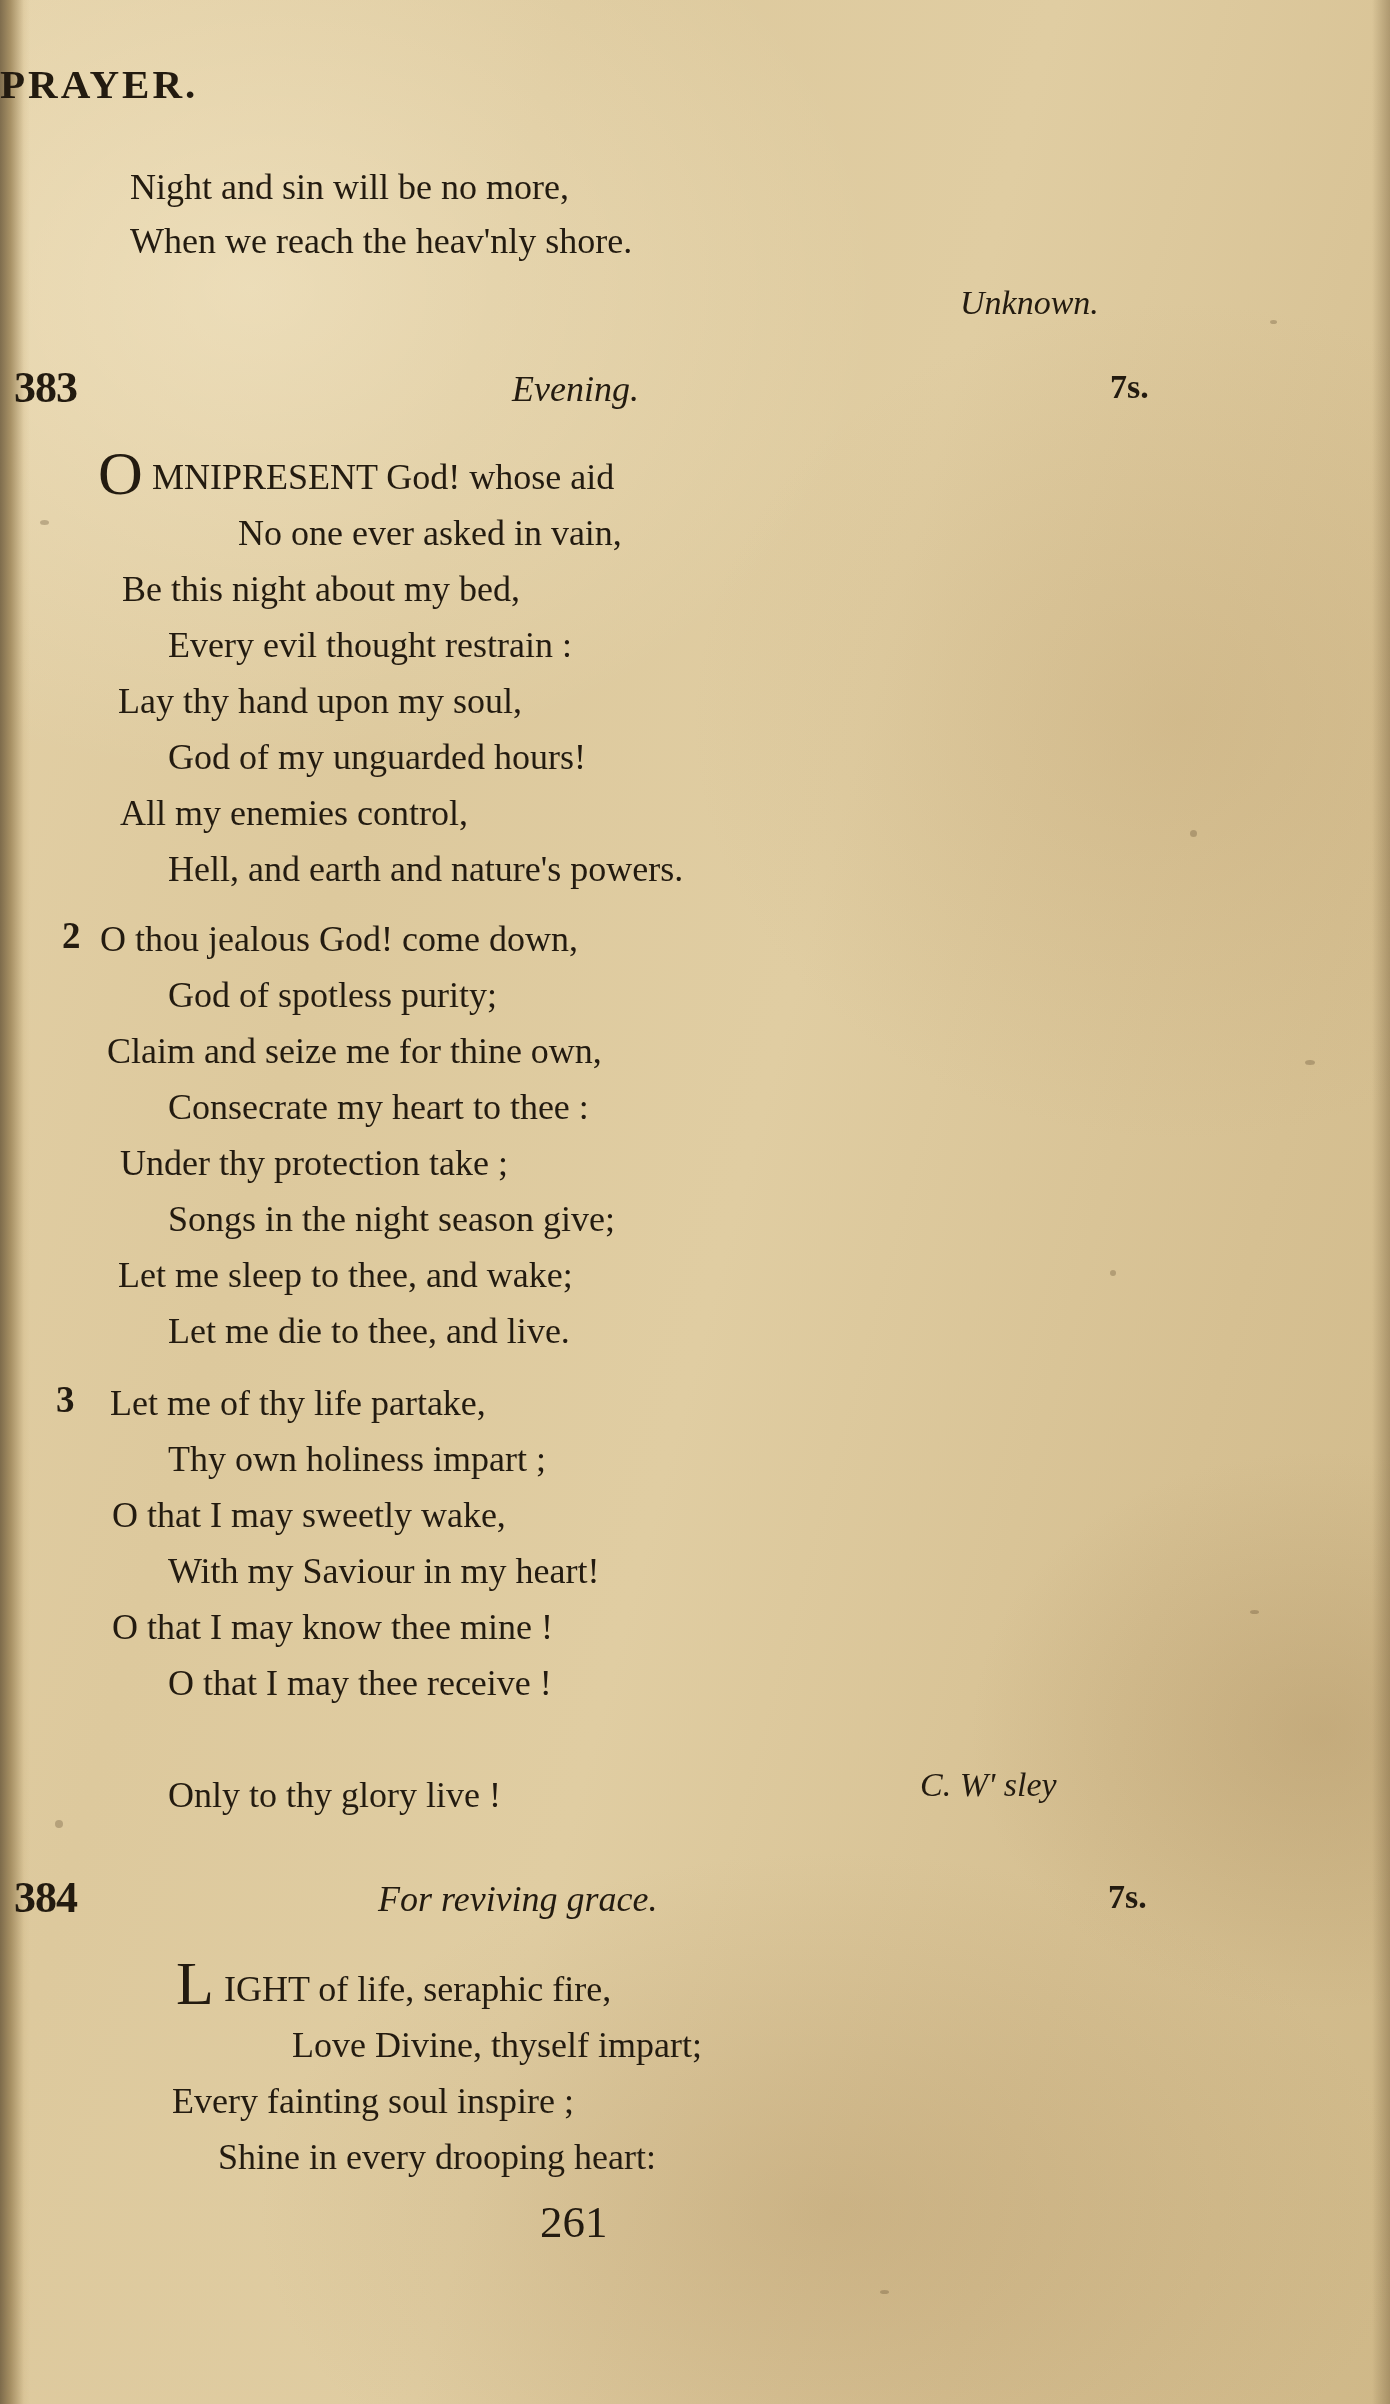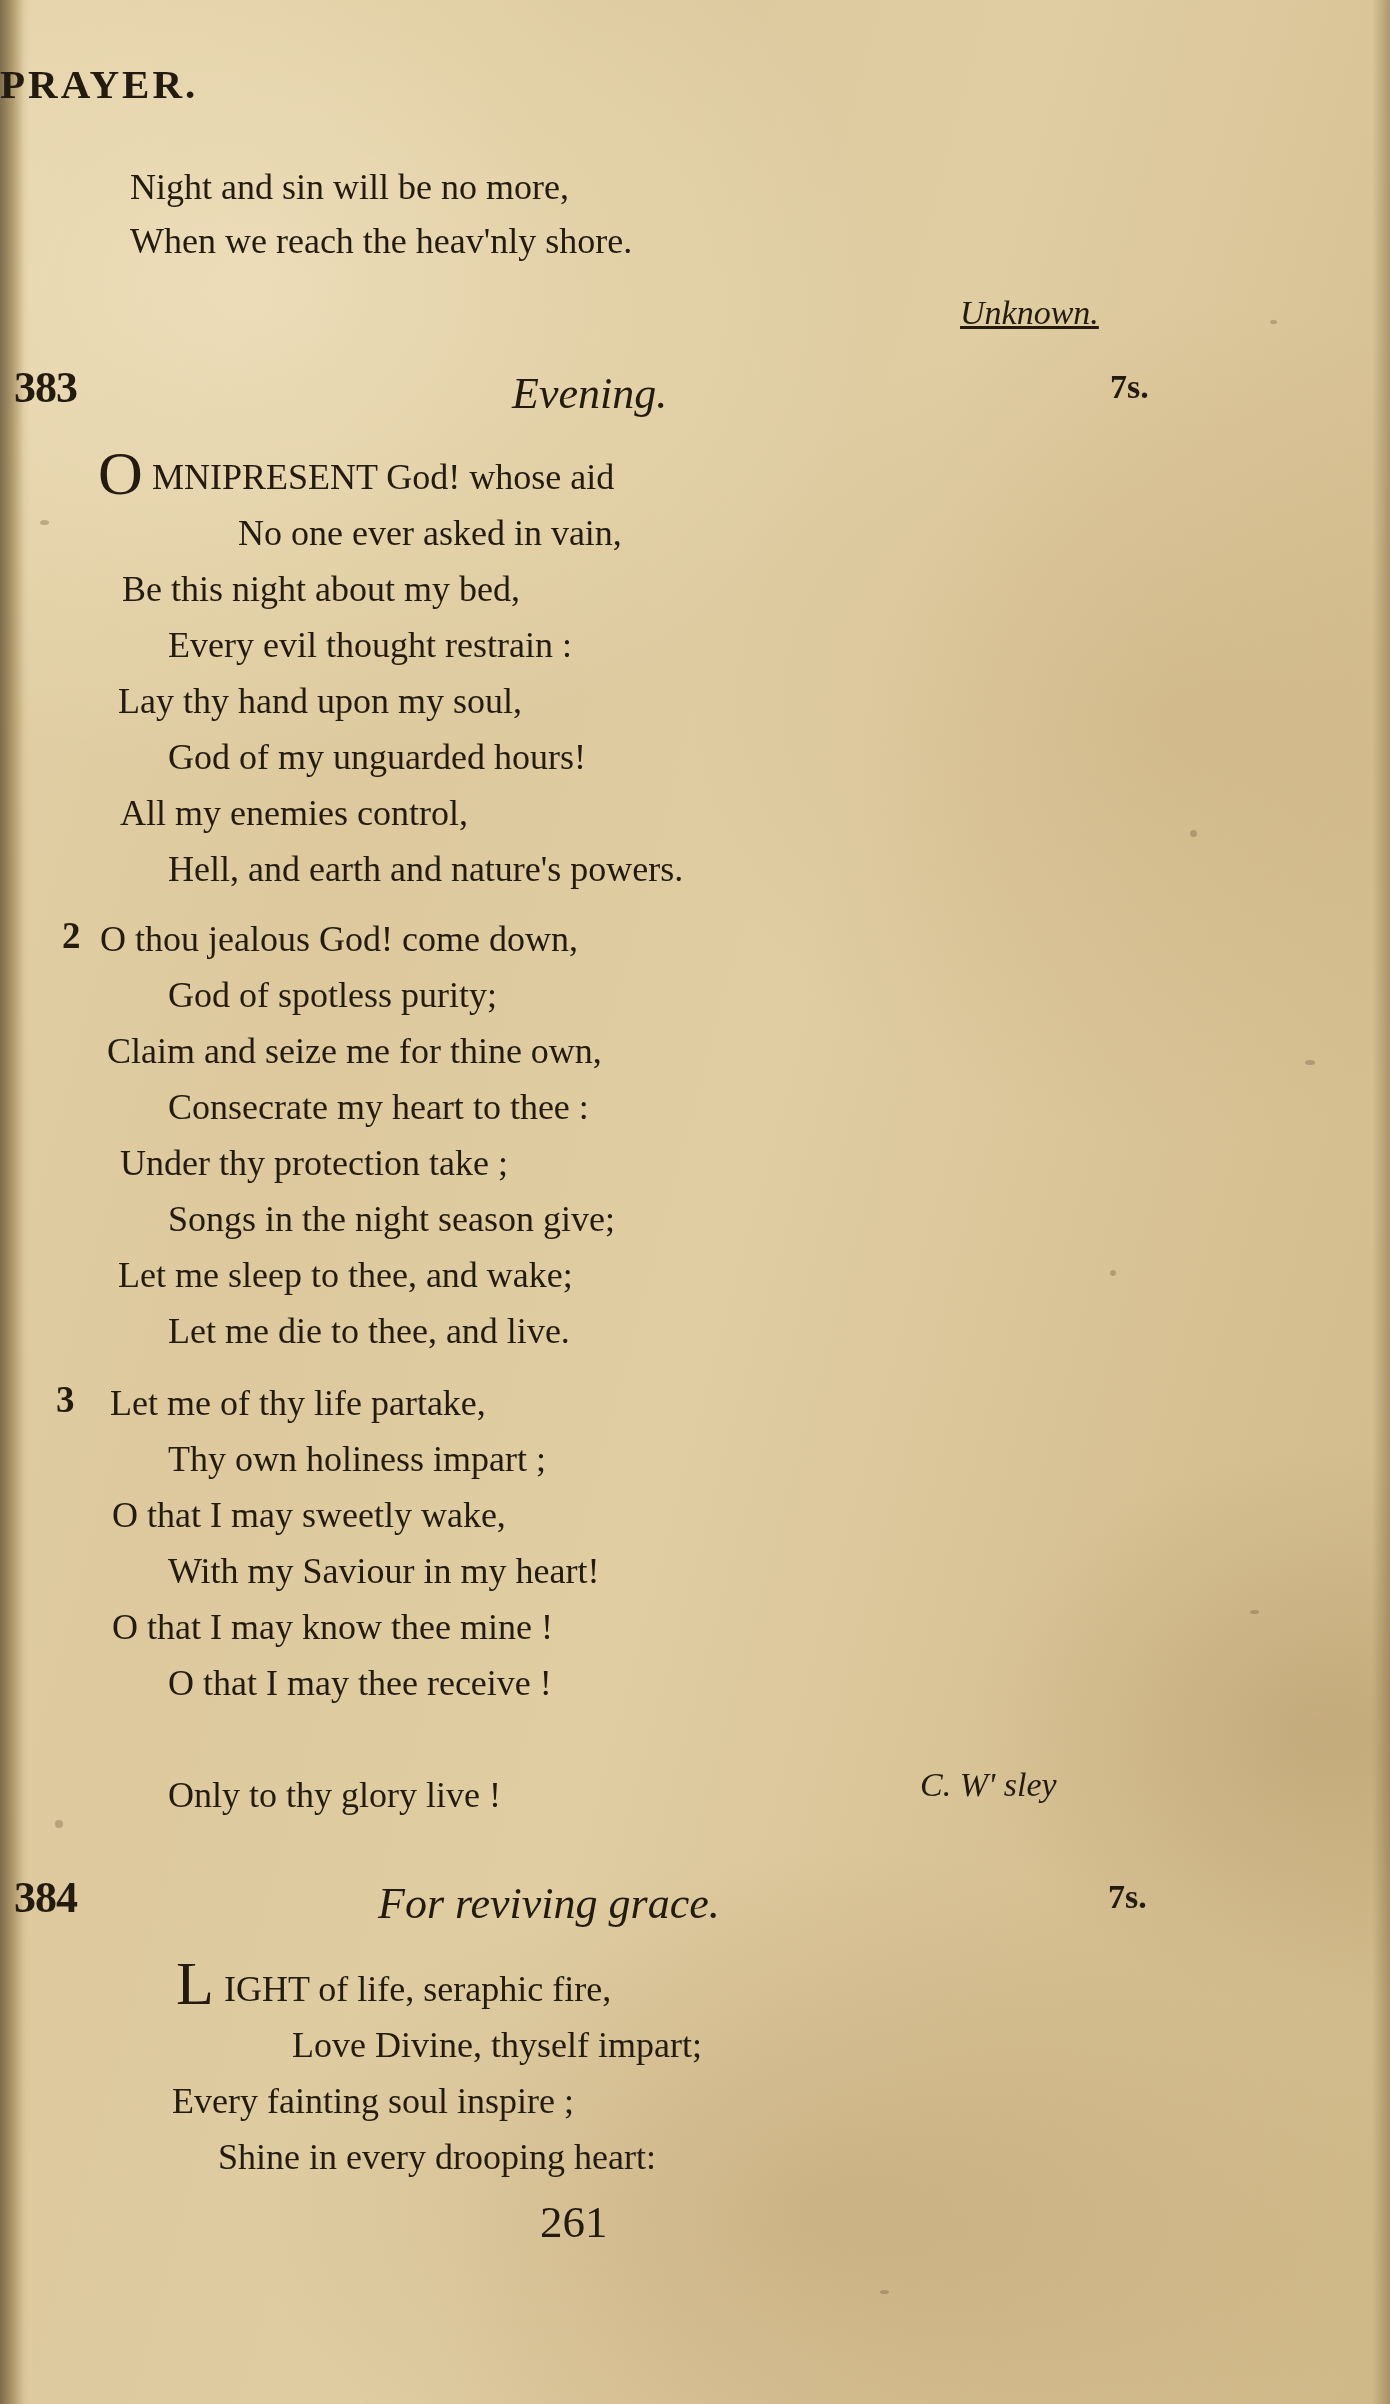--- a/index.html
+++ b/index.html
@@ -73,21 +73,21 @@
   .hymnnum {
     position: absolute;
     font-weight: bold;
     font-size: 44px;
     font-family: "Liberation Serif", serif;
     letter-spacing: -1px;
   }
   .title {
     position: absolute;
     font-style: italic;
-    font-size: 44px;
+    font-size: 36px;
   }
   .meter {
     position: absolute;
     font-weight: bold;
     font-size: 34px;
     text-align: center;
   }
   .dropcap {
     position: absolute;
     font-size: 62px;
@@ -125,21 +125,21 @@
   <div class="speck" style="left:55px;   top:1820px; width:8px;  height:8px;"></div>
   <div class="speck" style="left:880px;  top:2290px; width:9px;  height:4px;"></div>
   <div class="speck" style="left:1110px; top:1270px; width:6px;  height:6px;"></div>
 
   <div id="content">
 
     <div class="hdr">PRAYER.</div>
 
     <div class="txt" style="left:130px; top:160px;">Night and sin will be no more,</div>
     <div class="txt" style="left:130px; top:214px;">When we reach the heav'nly shore.</div>
-    <div class="attrib" style="left:960px; top:294px;text-decoration:underline;">Unknown.</div>
+    <div class="attrib" style="left:960px; top:284px;">Unknown.</div>
 
     <div class="hymnnum" style="left:14px; top:362px;">383</div>
     <div class="title" style="left:512px; top:368px;">Evening.</div>
     <div class="meter" style="left:1110px; top:368px;">7s.</div>
 
     <div class="dropcap" style="left:98px; top:442px;">O</div>
     <div class="txt" style="left:152px; top:450px;">MNIPRESENT God! whose aid</div>
     <div class="txt" style="left:238px; top:506px;">No one ever asked in vain,</div>
     <div class="txt" style="left:122px; top:562px;">Be this night about my bed,</div>
     <div class="txt" style="left:168px; top:618px;">Every evil thought restrain :</div>

